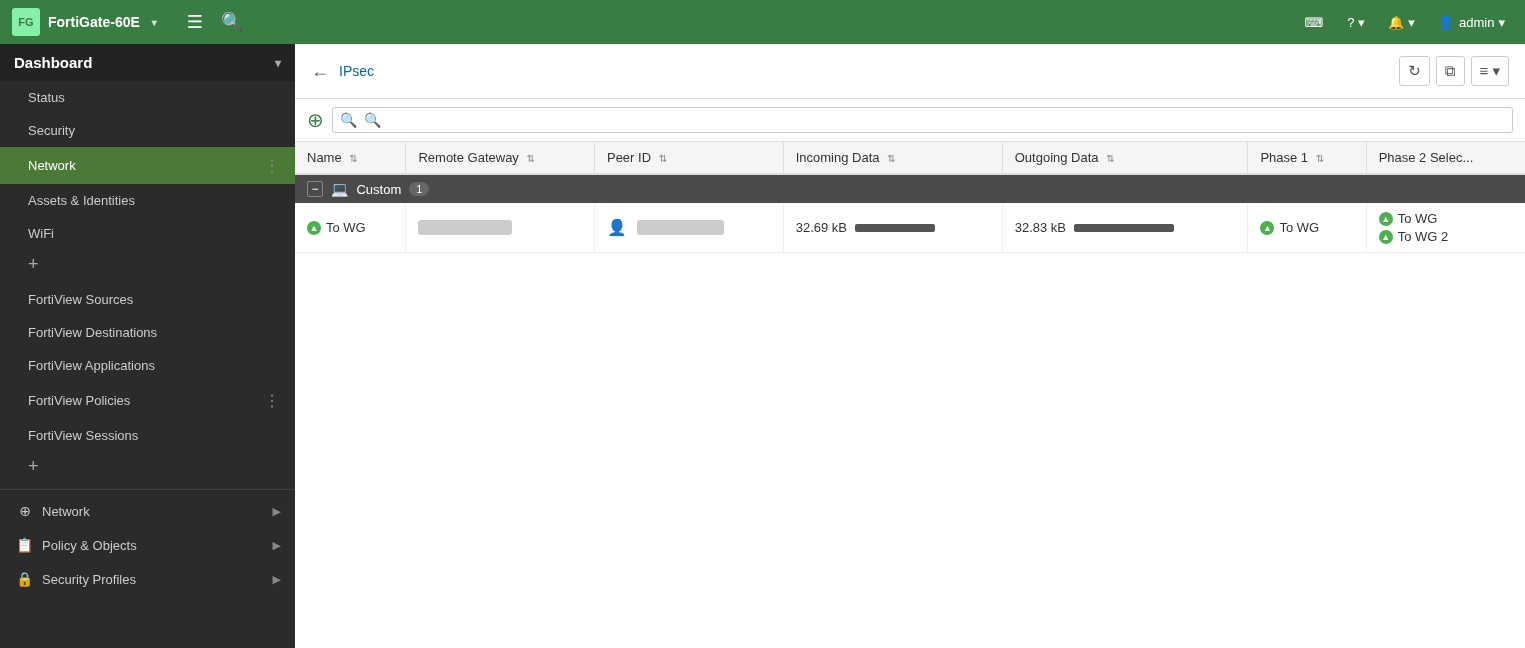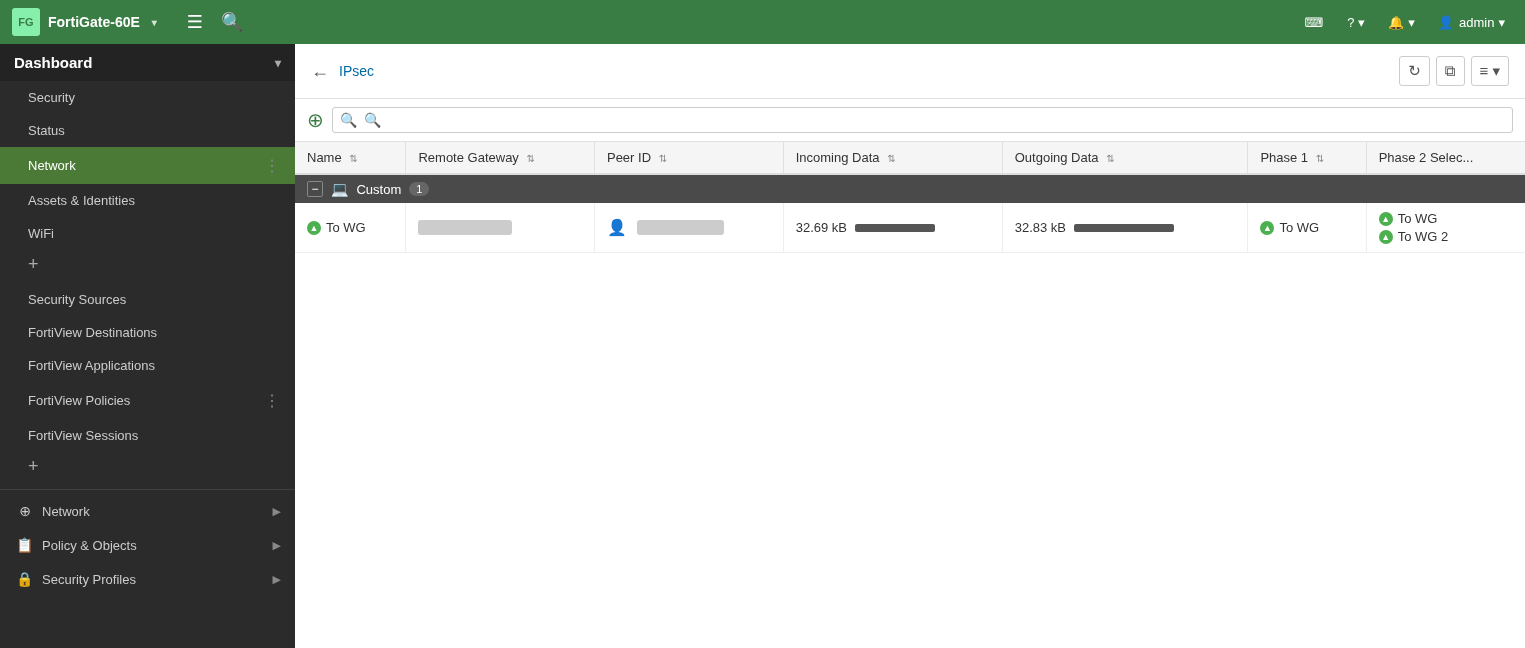--- a/index.html
+++ b/index.html
@@ -405,40 +405,40 @@
 
 <div class="main-layout">
 
   <div class="sidebar">
     <div class="sidebar-header">
       <span>Dashboard</span>
       <span class="sidebar-header-arrow">▾</span>
     </div>
 
     <div class="sidebar-item">
+      <span class="sidebar-item-label">Status</span>
+    </div>
+    <div class="sidebar-item">
       <span class="sidebar-item-label">Security</span>
-    </div>
-    <div class="sidebar-item">
-      <span class="sidebar-item-label">Status</span>
     </div>
     <div class="sidebar-item active">
       <span class="sidebar-item-label">Network</span>
       <span class="sidebar-item-dots">⋮</span>
     </div>
     <div class="sidebar-item">
       <span class="sidebar-item-label">Assets &amp; Identities</span>
     </div>
     <div class="sidebar-item">
       <span class="sidebar-item-label">WiFi</span>
     </div>
 
     <div class="sidebar-add-btn">+</div>
 
     <div class="sidebar-item">
-      <span class="sidebar-item-label">Security Sources</span>
+      <span class="sidebar-item-label">FortiView Sources</span>
     </div>
     <div class="sidebar-item">
       <span class="sidebar-item-label">FortiView Destinations</span>
     </div>
     <div class="sidebar-item">
       <span class="sidebar-item-label">FortiView Applications</span>
     </div>
     <div class="sidebar-item">
       <span class="sidebar-item-label">FortiView Policies</span>
       <span class="sidebar-item-dots">⋮</span>

